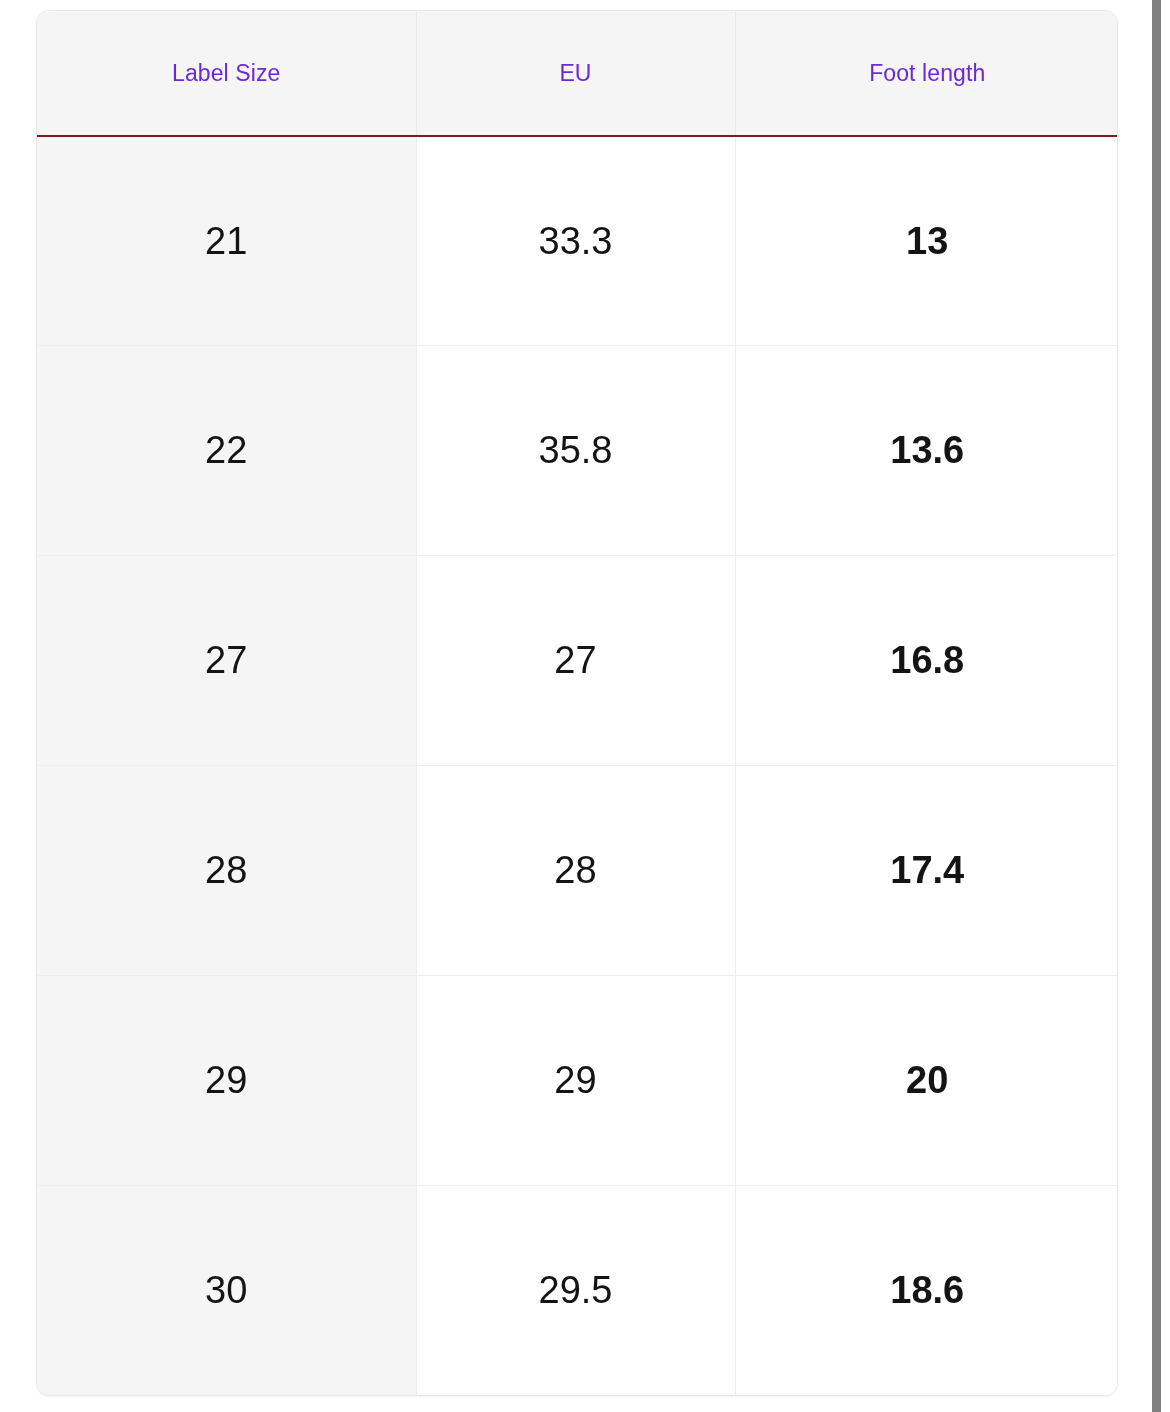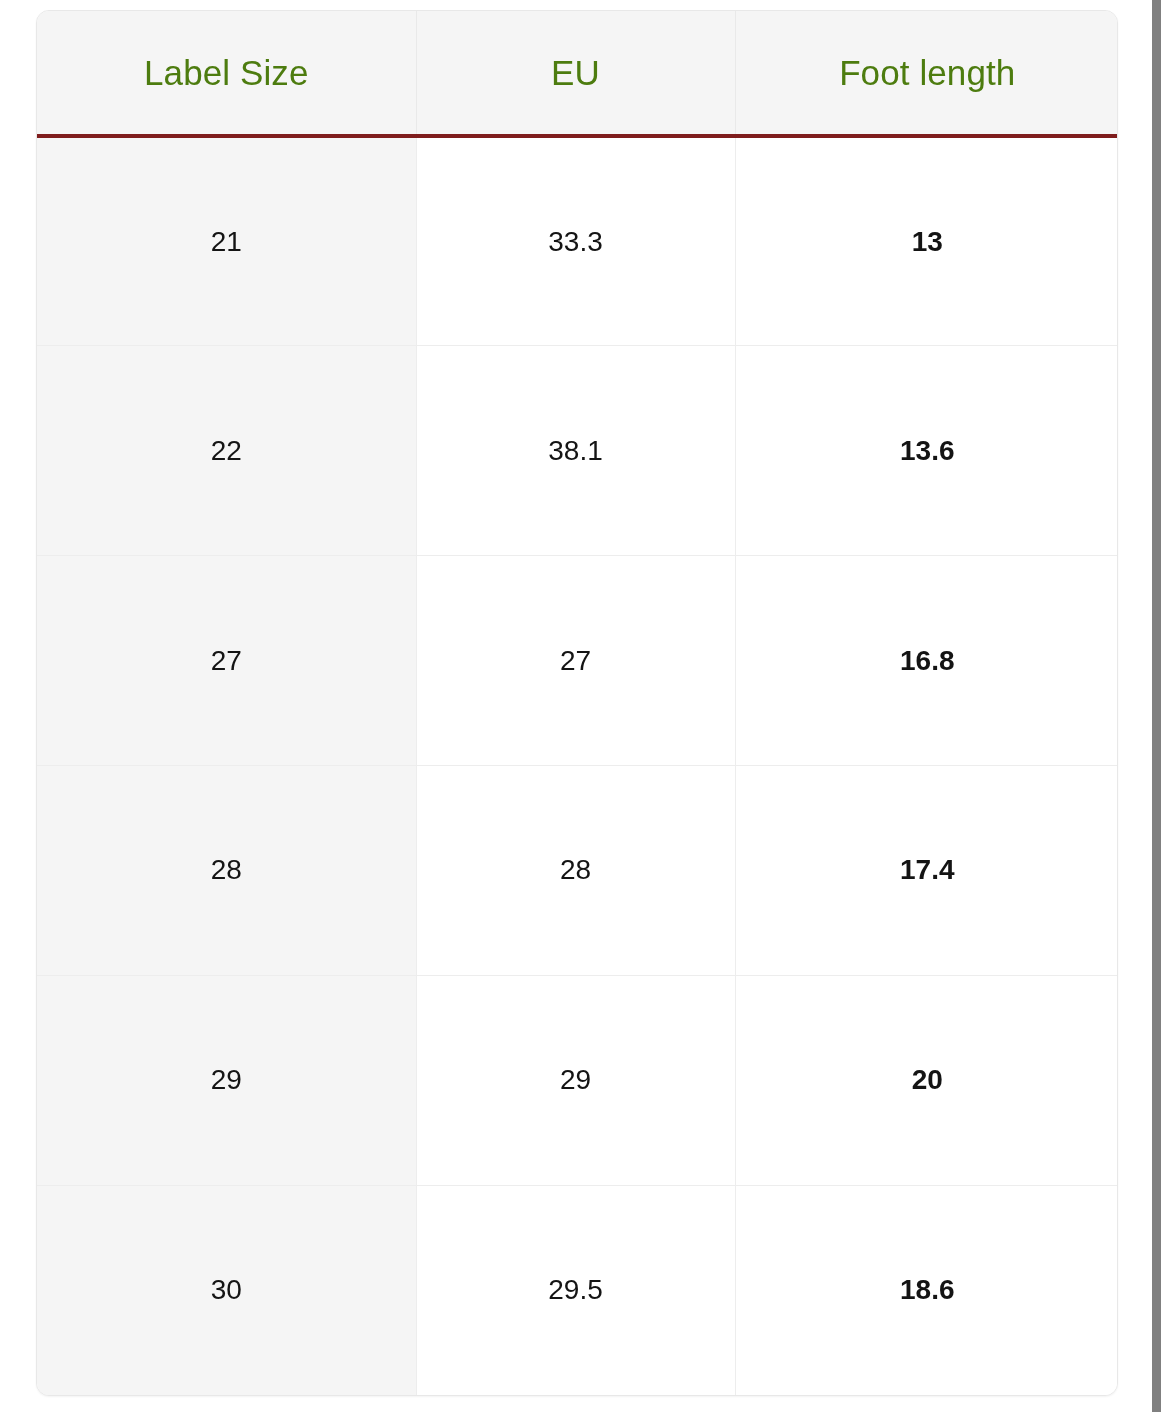--- a/index.html
+++ b/index.html
@@ -44,37 +44,37 @@
   table.size-table col.c-label { width: 379px; }
   table.size-table col.c-eu    { width: 319px; }
   table.size-table col.c-foot  { width: 384px; }
 
   thead tr.header-row {
     height: 125px;
     background: #f5f5f5;
   }
 
   thead th {
-    font-size: 35px;
+    font-size: 23px;
     font-weight: 400;
-    color: #4d7c0f;
+    color: #6d28d9;
     text-align: center;
     vertical-align: middle;
     border-right: 1px solid #e9e9e9;
-    border-bottom: 4px solid #7f1d1d;
+    border-bottom: 2px solid #7f1d1d;
     letter-spacing: 0.1px;
   }
   thead th:last-child { border-right: none; }
 
   tbody tr.data-row {
     height: 126px;
   }
 
   tbody td {
-    font-size: 28px;
+    font-size: 38px;
     font-weight: 400;
     color: #141414;
     text-align: center;
     vertical-align: middle;
     background: #ffffff;
     border-right: 1px solid #ededed;
     border-bottom: 1px solid #ededed;
   }
   tbody td:last-child { border-right: none; font-weight: bold; }
   tbody tr.data-row:last-child td { border-bottom: none; }
@@ -125,21 +125,21 @@
       <tbody>
 
         <tr class="data-row">
           <td class="col-label">21</td>
           <td class="col-eu">33.3</td>
           <td class="col-foot">13</td>
         </tr>
 
         <tr class="data-row">
           <td class="col-label">22</td>
-          <td class="col-eu">38.1</td>
+          <td class="col-eu">35.8</td>
           <td class="col-foot">13.6</td>
         </tr>
 
 
 
 
 
         <tr class="data-row">
           <td class="col-label">27</td>
           <td class="col-eu">27</td>

